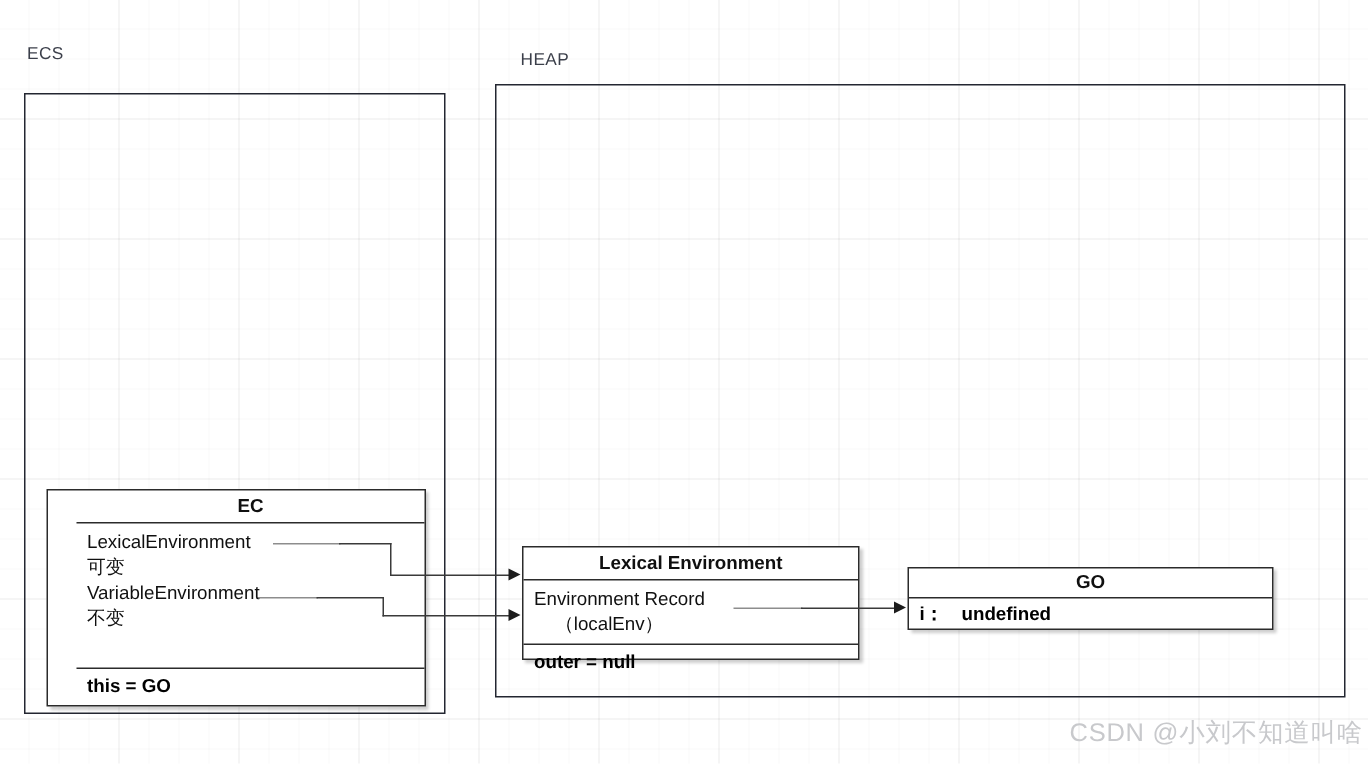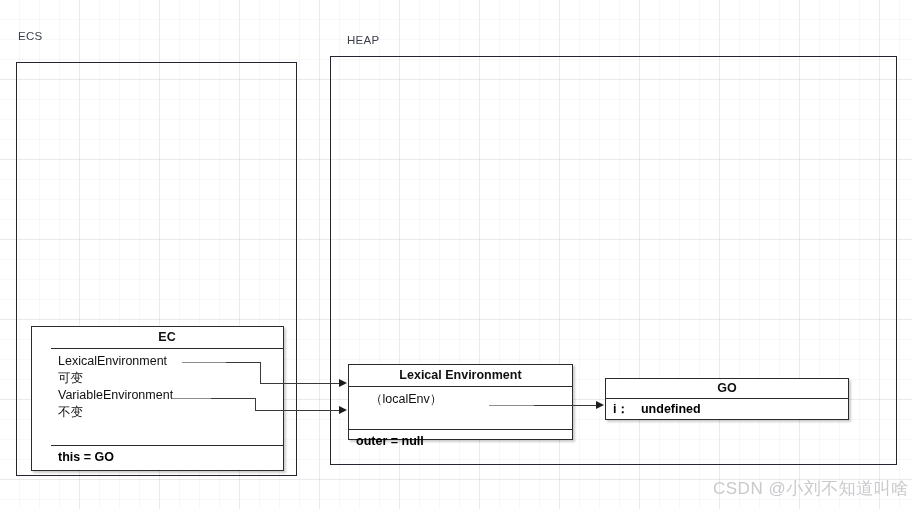--- a/index.html
+++ b/index.html
@@ -125,20 +125,21 @@
       <div>可变</div>
       <div>VariableEnvironment</div>
       <div>不变</div>
     </div>
     <div class="uml-row">this = GO</div>
   </div>
 
   <div class="uml" style="left:348px; top:364px; width:225px; height:76px;">
     <div class="uml-header" style="height:22px;">Lexical Environment</div>
     <div class="uml-body" style="height:42px;">
+      <div>Environment Record</div>
       <div class="indent1">（localEnv）</div>
     </div>
     <div class="uml-row">outer = null</div>
   </div>
 
   <div class="uml" style="left:605px; top:378px; width:244px; height:42px;">
     <div class="uml-header" style="height:20px;">GO</div>
     <div class="uml-row" style="border-top:none; padding-top:2px;">
       <span>i：</span><span style="display:inline-block; width:12px;"></span><span>undefined</span>
     </div>

